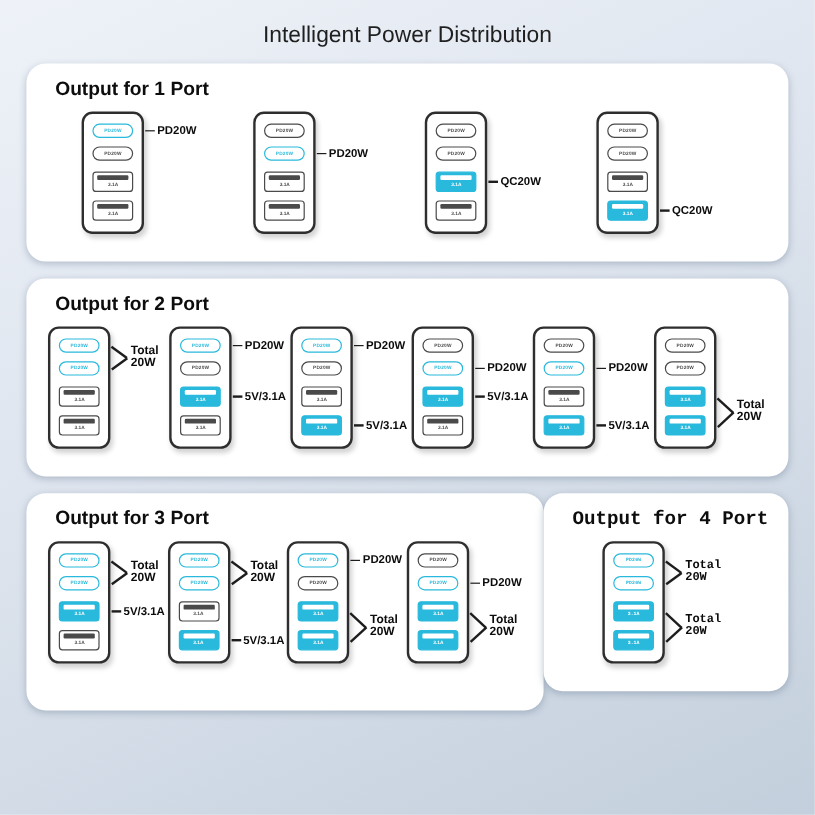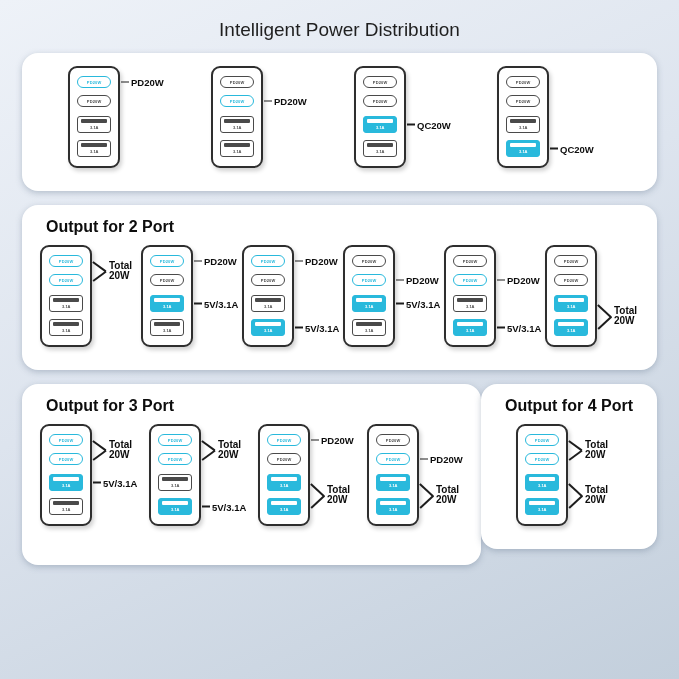--- a/index.html
+++ b/index.html
@@ -24,21 +24,21 @@
     padding:13px 16px 15px;margin-bottom:14px;
   }
   .panel-heading{margin:0 0 9px 8px;font-size:16px;font-weight:700;color:#0d0d0d;}
   .charger-row{display:flex;}
   .cols-a{justify-content:space-between;padding:0 40px 0 30px;}
   .cols-b{justify-content:space-between;padding:0 0 0 2px;}
   .cols-c{justify-content:space-between;padding:0 2px;}
   .cols-d{justify-content:center;padding-right:6px;}
   .bottom-row{display:flex;}
   .panel-3{flex:1 1 auto;margin-bottom:0;}
-  .panel-4{flex:0 0 auto;width:176px;margin-bottom:16px;}
+  .panel-4{flex:0 0 auto;width:204px;margin-bottom:16px;font-family:Liberation Mono, monospace;}
   .charger{position:relative;width:96px;height:110px;flex:0 0 auto;}
   .cols-a .charger{width:104px;}
   .cols-d .charger{width:100px;}
   .charger-body{
     position:absolute;left:0;top:0;width:52px;height:102px;
     border:2px solid #2e2e2e;border-radius:9px;background:#fff;
     box-shadow:2px 3px 4px rgba(0,0,0,.18);
     display:flex;flex-direction:column;align-items:center;padding-top:8px;
   }
   .port{flex:0 0 auto;}
@@ -73,20 +73,21 @@
 <body>
 
 <div class="page">
   <header class="header">
     <div class="subtitle">Intelligent Power Distribution</div>
   </header>
 
   <main class="panels">
 
     <section class="panel panel-1">
+      <h2 class="panel-heading">Output for 1 Port</h2>
       <div class="charger-row cols-a">
           <div class="charger">
             <div class="charger-body">
               <div class="port usbc active">
                 <span class="pc-label">PD20W</span>
               </div>
               <div class="port usbc">
                 <span class="pc-label">PD20W</span>
               </div>
               <div class="port usba">

